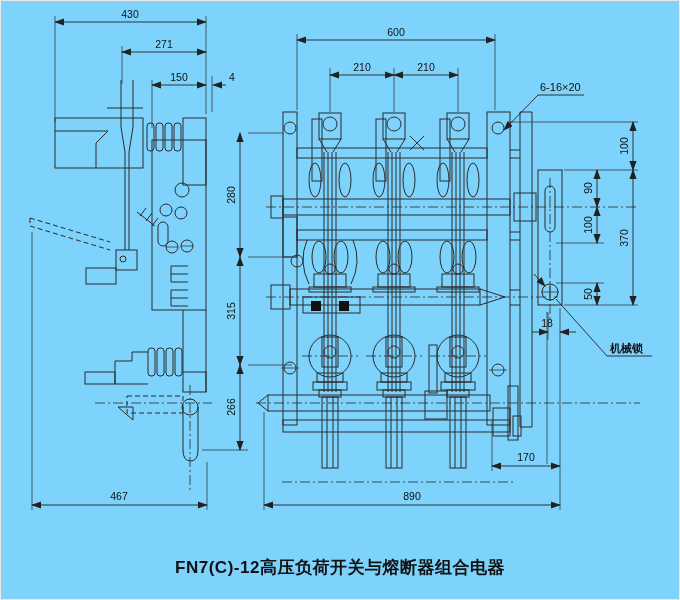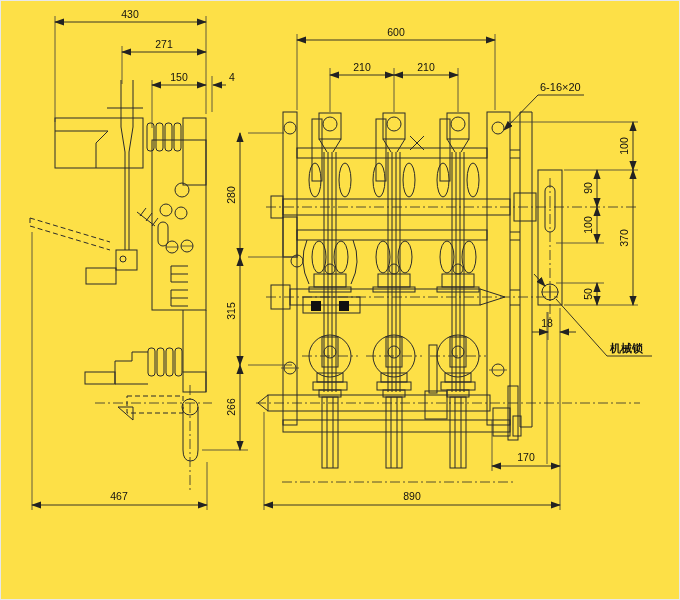--- a/index.html
+++ b/index.html
@@ -1,16 +1,16 @@
 <!DOCTYPE html>
 <html><head>
 <meta charset="utf-8">
 <style>
   html,body{margin:0;padding:0;background:#fff;}
-  .page{position:relative;width:680px;height:600px;background:#fde047;overflow:hidden;
+  .page{position:relative;width:680px;height:600px;background:#7dd3fc;overflow:hidden;
         box-shadow:inset 0 0 0 1px #e8e8e8;font-family:"Liberation Sans",sans-serif;}
   svg{display:block;}
   .s   {stroke:#2b2b2b;fill:none;stroke-width:1;}
   .thin{stroke:#3a3a3a;fill:none;stroke-width:0.8;}
   .dim {stroke:#222;fill:none;stroke-width:0.9;}
   .cl  {stroke:#2b2b2b;fill:none;stroke-width:0.8;stroke-dasharray:10 3 2 3;}
   .hid {stroke-dasharray:5 3;}
   .fillb{fill:#111;stroke:none;}
   .dim-text{font:10.5px "Liberation Sans",sans-serif;fill:#111;text-anchor:middle;}
   .callout-text{font:11px "Liberation Sans",sans-serif;fill:#111;text-anchor:start;font-weight:bold;}
@@ -249,13 +249,14 @@
   <g>
     <line class="dim" x1="538" y1="95" x2="504" y2="130" marker-end="url(#arr)"></line>
     <line class="dim" x1="538" y1="95" x2="584" y2="95"></line>
     <text class="callout-text" x="540" y="91" style="font-weight:normal">6-16×20</text>
     <line class="dim" x1="534" y1="274" x2="545" y2="286" marker-end="url(#arr)"></line>
     <path class="dim" d="M556,299 L607,356 H652"></path>
     <text class="callout-text" x="610" y="352">机械锁</text>
   </g>
 </svg>
 
+<div class="caption">FN7(C)-12高压负荷开关与熔断器组合电器</div>
 </div>
 
 </body></html>

